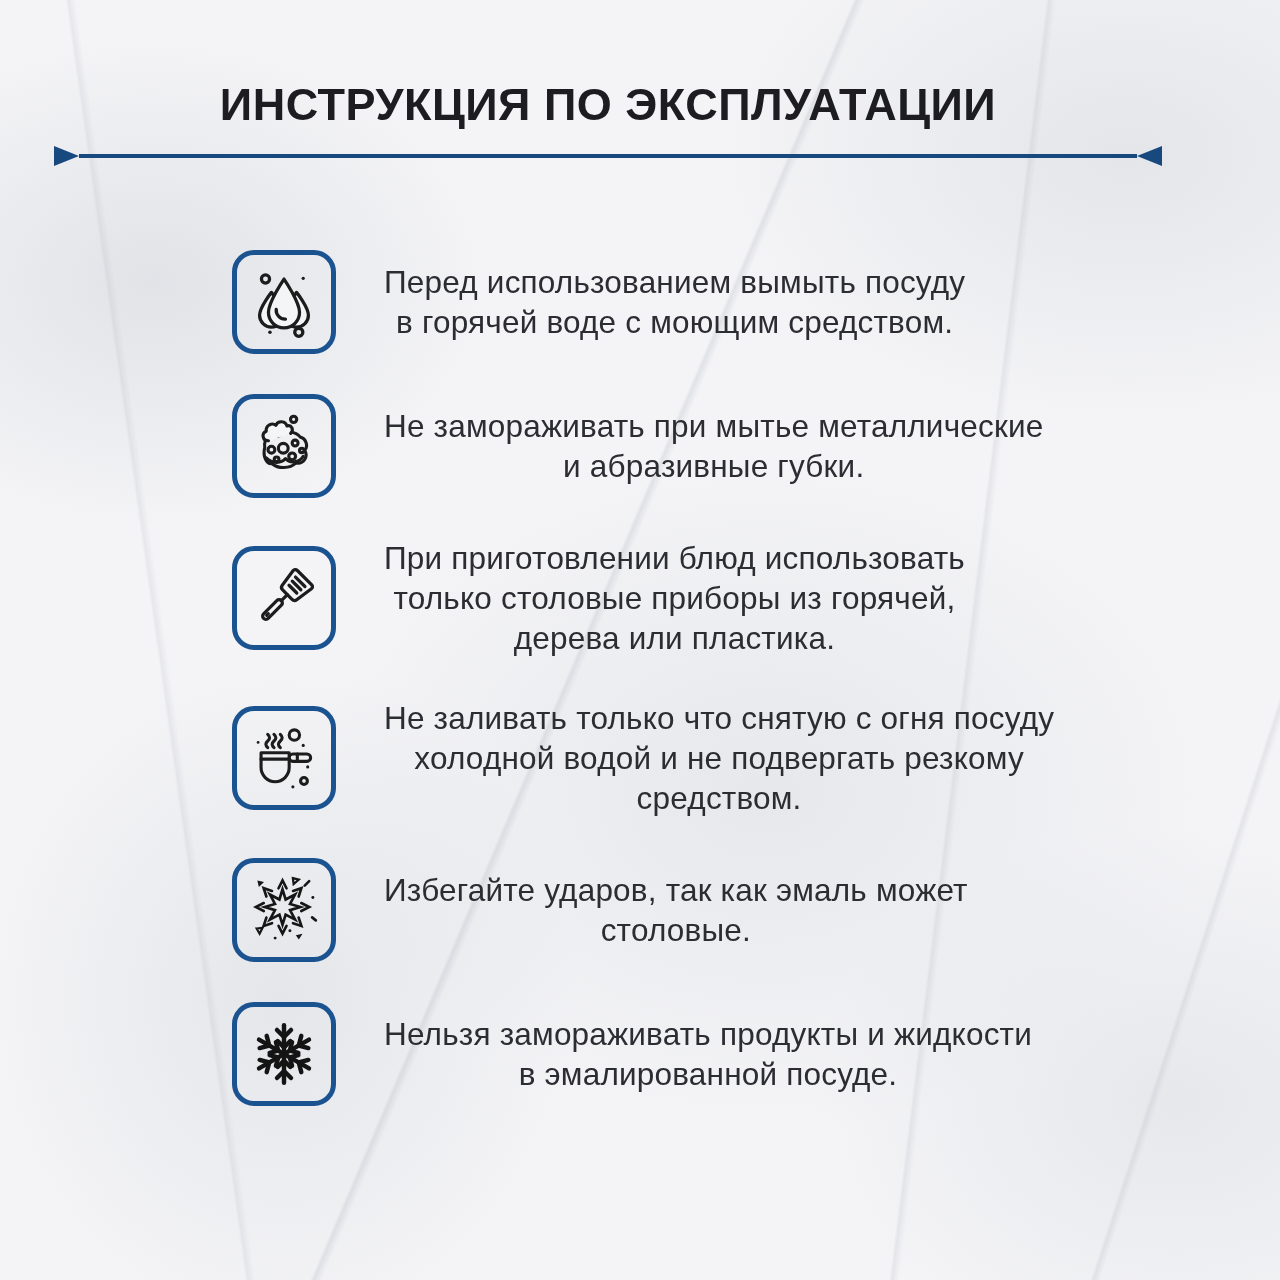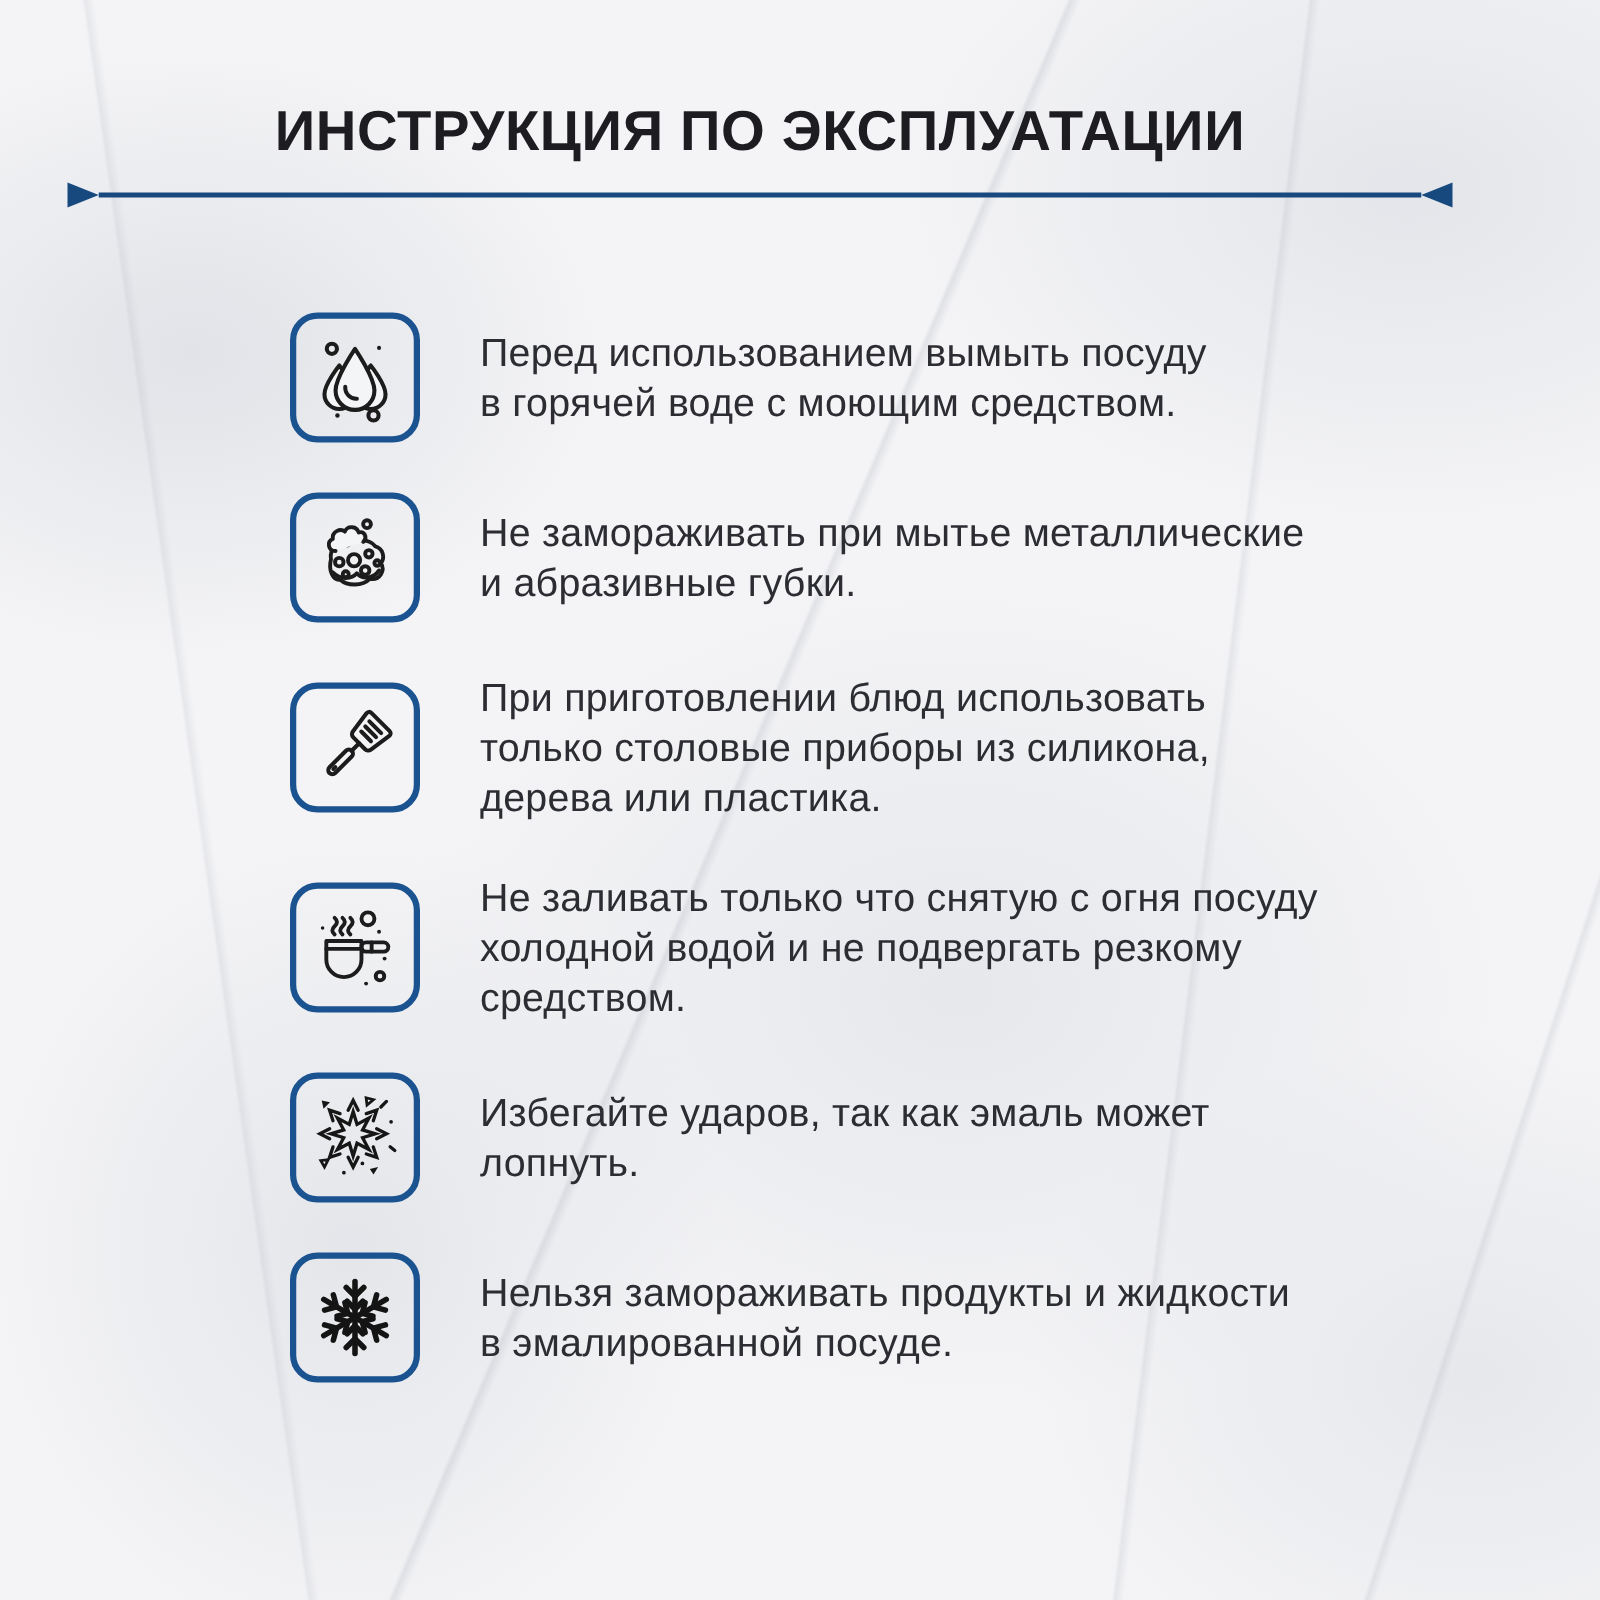--- a/index.html
+++ b/index.html
@@ -31,21 +31,21 @@
   .divider {
     margin: 16px 54px 0 54px;
     height: 20px;
     display: flex; align-items: center;
   }
   .divider .line { flex: 1; height: 4px; background: #17497f; }
   .tri { width: 0; height: 0; }
   .tri-left  { border-top: 10px solid transparent; border-bottom: 10px solid transparent; border-left: 25px solid #17497f; }
   .tri-right { border-top: 10px solid transparent; border-bottom: 10px solid transparent; border-right: 25px solid #17497f; }
 
-  .list { margin: 84px 40px 0 232px; }
+  .list { margin: 84px 40px 0 232px; text-align: center; }
   .row {
     display: flex; align-items: center; gap: 48px;
     margin-bottom: 40px;
   }
   .icon-box {
     flex: 0 0 auto;
     width: 94px; height: 94px;
     border: 5px solid #1b5391;
     border-radius: 22px;
     display: flex; align-items: center; justify-content: center;
@@ -121,21 +121,21 @@
           <g fill="none" stroke="#1c1c1c" stroke-width="4.4" stroke-linecap="round" stroke-linejoin="round" transform="rotate(45 50 50)">
             <path d="M36 11 L64 11 C66.2 11 67.7 12.9 67.4 15 L63.8 39.5 C63.5 41.9 61.4 43.6 59 43.6 L41 43.6 C38.6 43.6 36.5 41.9 36.2 39.5 L32.6 15 C32.3 12.9 33.8 11 36 11 Z"></path>
             <path d="M41 19 L59 19 M41.8 26 L58.2 26 M42.6 33 L57.4 33"></path>
             <path d="M50 43.6 L50 55"></path>
             <rect x="45.6" y="55" width="8.8" height="34" rx="4.4"></rect>
             <path d="M50 80 L50 83"></path>
           </g>
         </svg>
       </div>
       <p class="item-text">При приготовлении блюд использовать
-только столовые приборы из силикона,
+только столовые приборы из горячей,
 дерева или пластика.</p>
     </div>
 
     <div class="row">
       <div class="icon-box">
         <svg width="74" height="74" viewBox="0 0 100 100">
           <g fill="none" stroke="#1c1c1c" stroke-width="4.2" stroke-linecap="round" stroke-linejoin="round">
             <path d="M19 43 L57 43 L57 63 C57 73.5 48.5 82 38 82 C27.5 82 19 73.5 19 63 Z"></path>
             <path d="M19 51.5 L57 51.5"></path>
             <rect x="57" y="44.5" width="29" height="10" rx="5"></rect>
@@ -176,21 +176,21 @@
             <polygon points="13,75 21,74 17,82" stroke-width="3"></polygon>
             <polygon points="66,84 75,82 70,90" fill="#161616" stroke="none"></polygon>
             <path d="M88 60 L93 64"></path>
             <circle cx="89" cy="33" r="2" fill="#161616" stroke="none"></circle>
             <circle cx="58" cy="78" r="2" fill="#161616" stroke="none"></circle>
             <circle cx="38" cy="88" r="2" fill="#161616" stroke="none"></circle>
           </g>
         </svg>
       </div>
       <p class="item-text">Избегайте ударов, так как эмаль может
-лопнуть.</p>
+столовые.</p>
     </div>
 
     <div class="row">
       <div class="icon-box">
         <svg width="74" height="74" viewBox="0 0 100 100">
           <g fill="none" stroke="#141414" stroke-width="6" stroke-linecap="round">
             <g id="sf-arm">
               <path d="M50 11 L50 89"></path>
               <path d="M50 27 L40.5 17.5 M50 27 L59.5 17.5"></path>
               <path d="M50 41 L41.5 32.5 M50 41 L58.5 32.5"></path>

